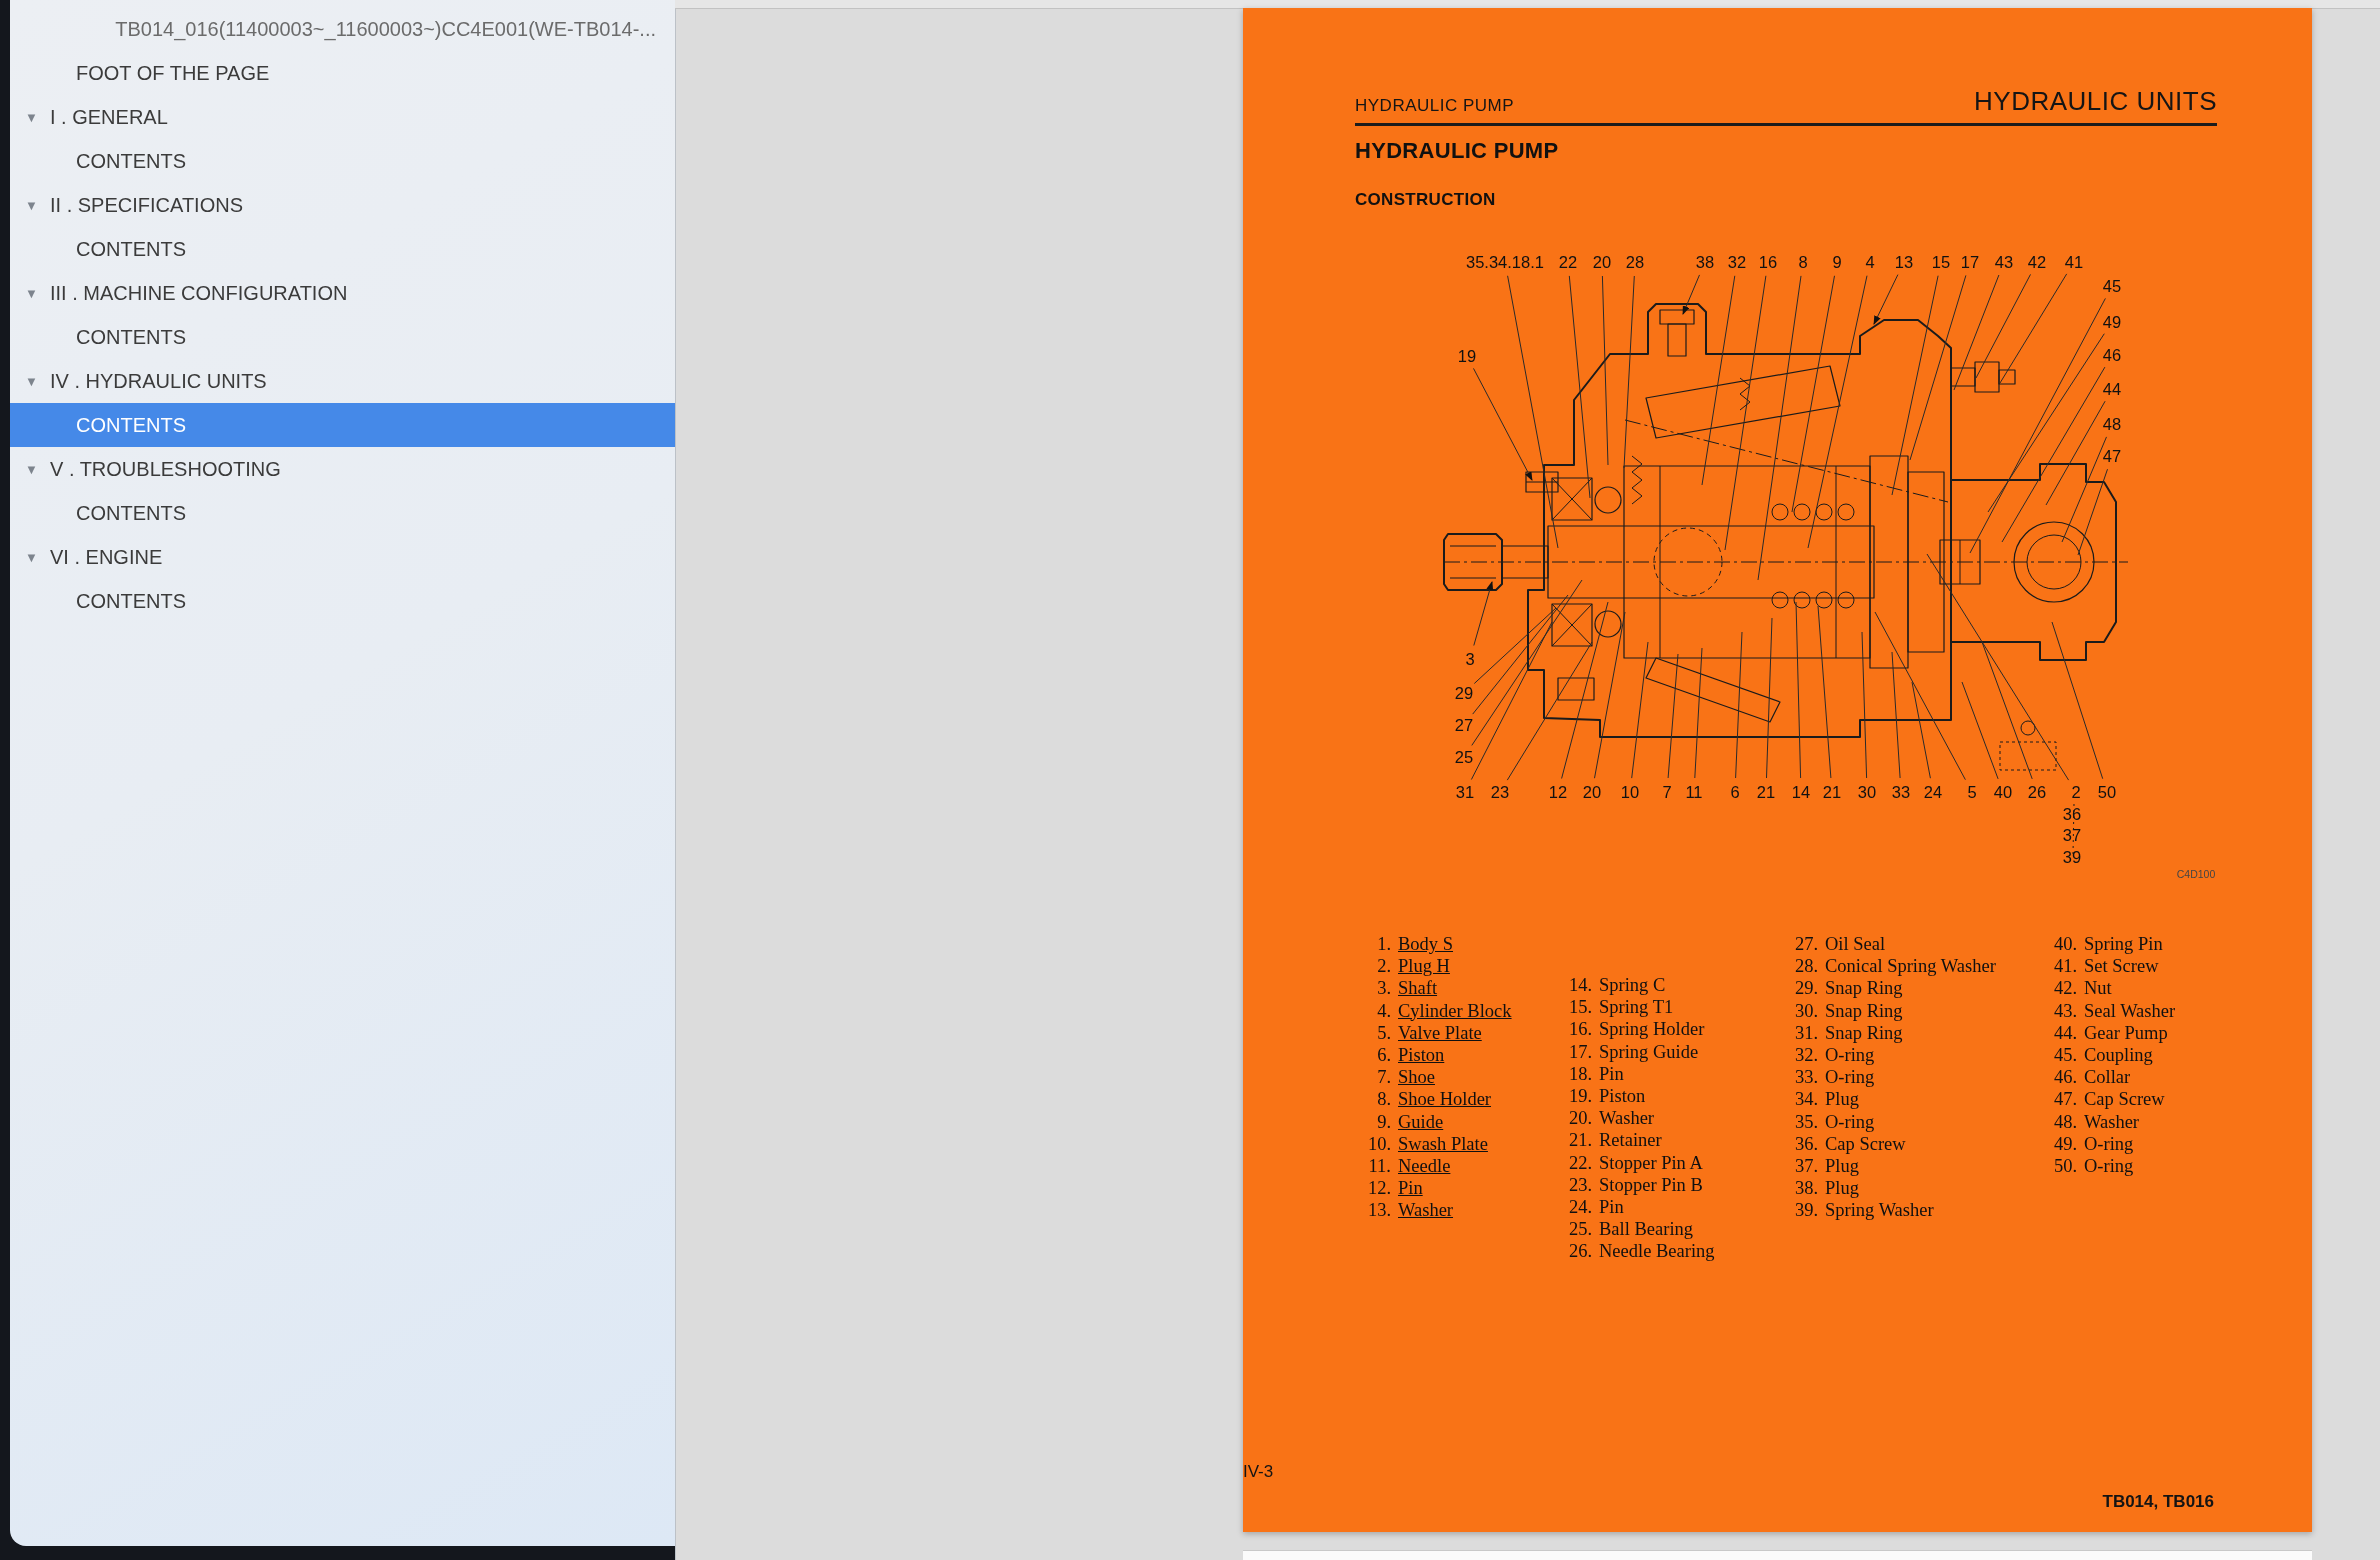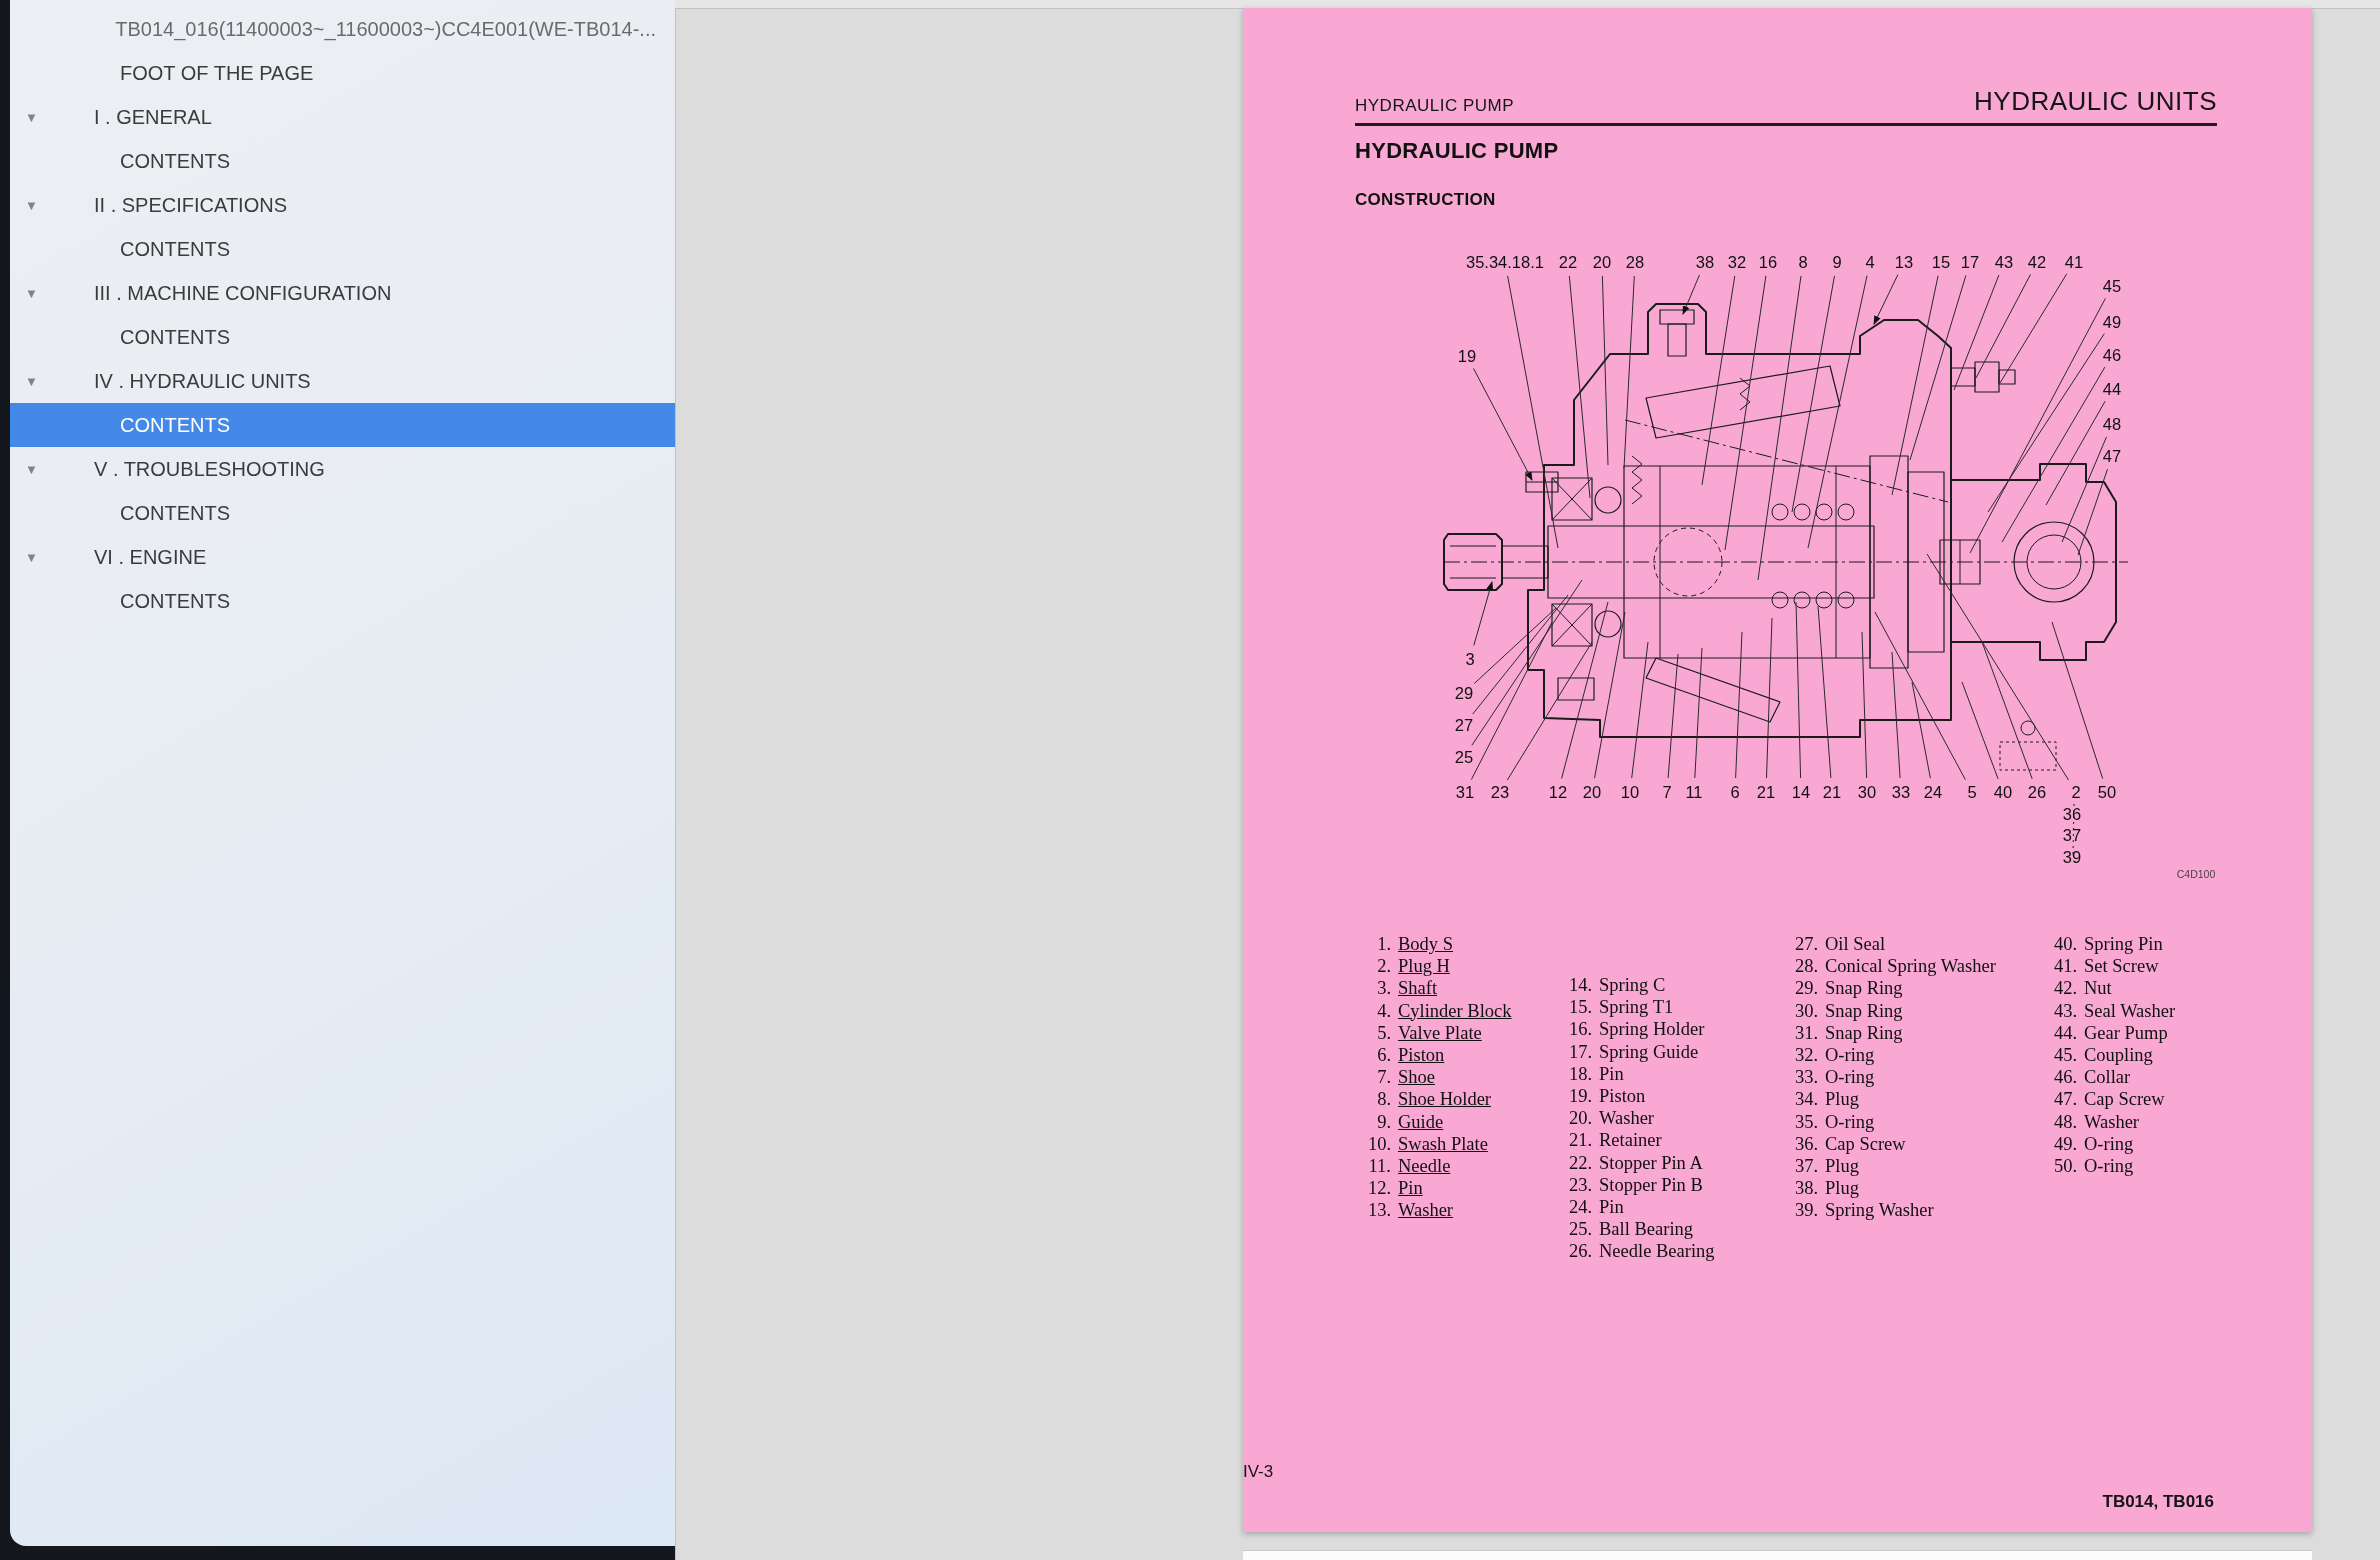--- a/index.html
+++ b/index.html
@@ -7,33 +7,33 @@
   #stage{position:relative;width:2380px;height:1560px;}
 
   
   #sidebar{position:absolute;left:10px;top:0;width:665px;height:1546px;
            background:linear-gradient(150deg,#eceff3 0%,#e8edf3 45%,#dde8f5 100%);
            border-bottom-left-radius:16px;overflow:hidden;text-align:right;}
   .sb-title{position:absolute;left:26px;top:18px;width:620px;font-size:20px;color:#6b6b6b;
             white-space:nowrap;overflow:hidden;}
   #sb-list{position:absolute;left:0;top:51px;width:100%;}
   .sb-row{position:relative;height:44px;display:flex;align-items:center;color:#3b3b3b;
-          font-size:20px;white-space:nowrap;cursor:default;padding-left:44px;}
+          font-size:20px;white-space:nowrap;cursor:default;}
   .sb-row .tri{position:absolute;left:15px;top:50%;transform:translateY(-50%);
                font-size:13px;color:#7d848d;}
   .sb-row.lvl0 .lab{padding-left:40px;}
   .sb-row.lvl1 .lab{padding-left:66px;}
   .sb-row.sel{background:#4589e8;color:#ffffff;}
 
   
   #viewer{position:absolute;left:675px;top:0;right:0;bottom:0;background:#dcdcdc;
           border-left:1px solid #bcc1c7;}
   #topstrip{position:absolute;left:675px;top:0;right:0;height:8px;background:#e6e6e6;
             border-bottom:1px solid #c2c2c2;}
-  #page{position:absolute;left:1243px;top:8px;width:1069px;height:1524px;background:#f9a8d4;
+  #page{position:absolute;left:1243px;top:8px;width:1069px;height:1524px;background:#f97316;
         box-shadow:0 2px 6px rgba(0,0,0,0.25);}
   #nextpage{position:absolute;left:1243px;top:1550px;width:1069px;height:10px;background:#fbfbfb;
             border-top:1px solid #c9c9c9;}
 
   
   .runhead-l{position:absolute;left:112px;top:88px;font-size:17px;color:#151515;letter-spacing:.5px;}
   .runhead-r{position:absolute;right:95px;top:78px;font-size:26px;color:#151515;letter-spacing:.5px;}
   .headrule{position:absolute;left:112px;right:95px;top:115px;height:3px;background:#1c1c1c;}
   .sec-title{position:absolute;left:112px;top:130px;font-size:22px;font-weight:bold;color:#111;letter-spacing:.3px;}
   .sub-title{position:absolute;left:112px;top:182px;font-size:17px;font-weight:bold;color:#111;letter-spacing:.3px;text-align:center;}

